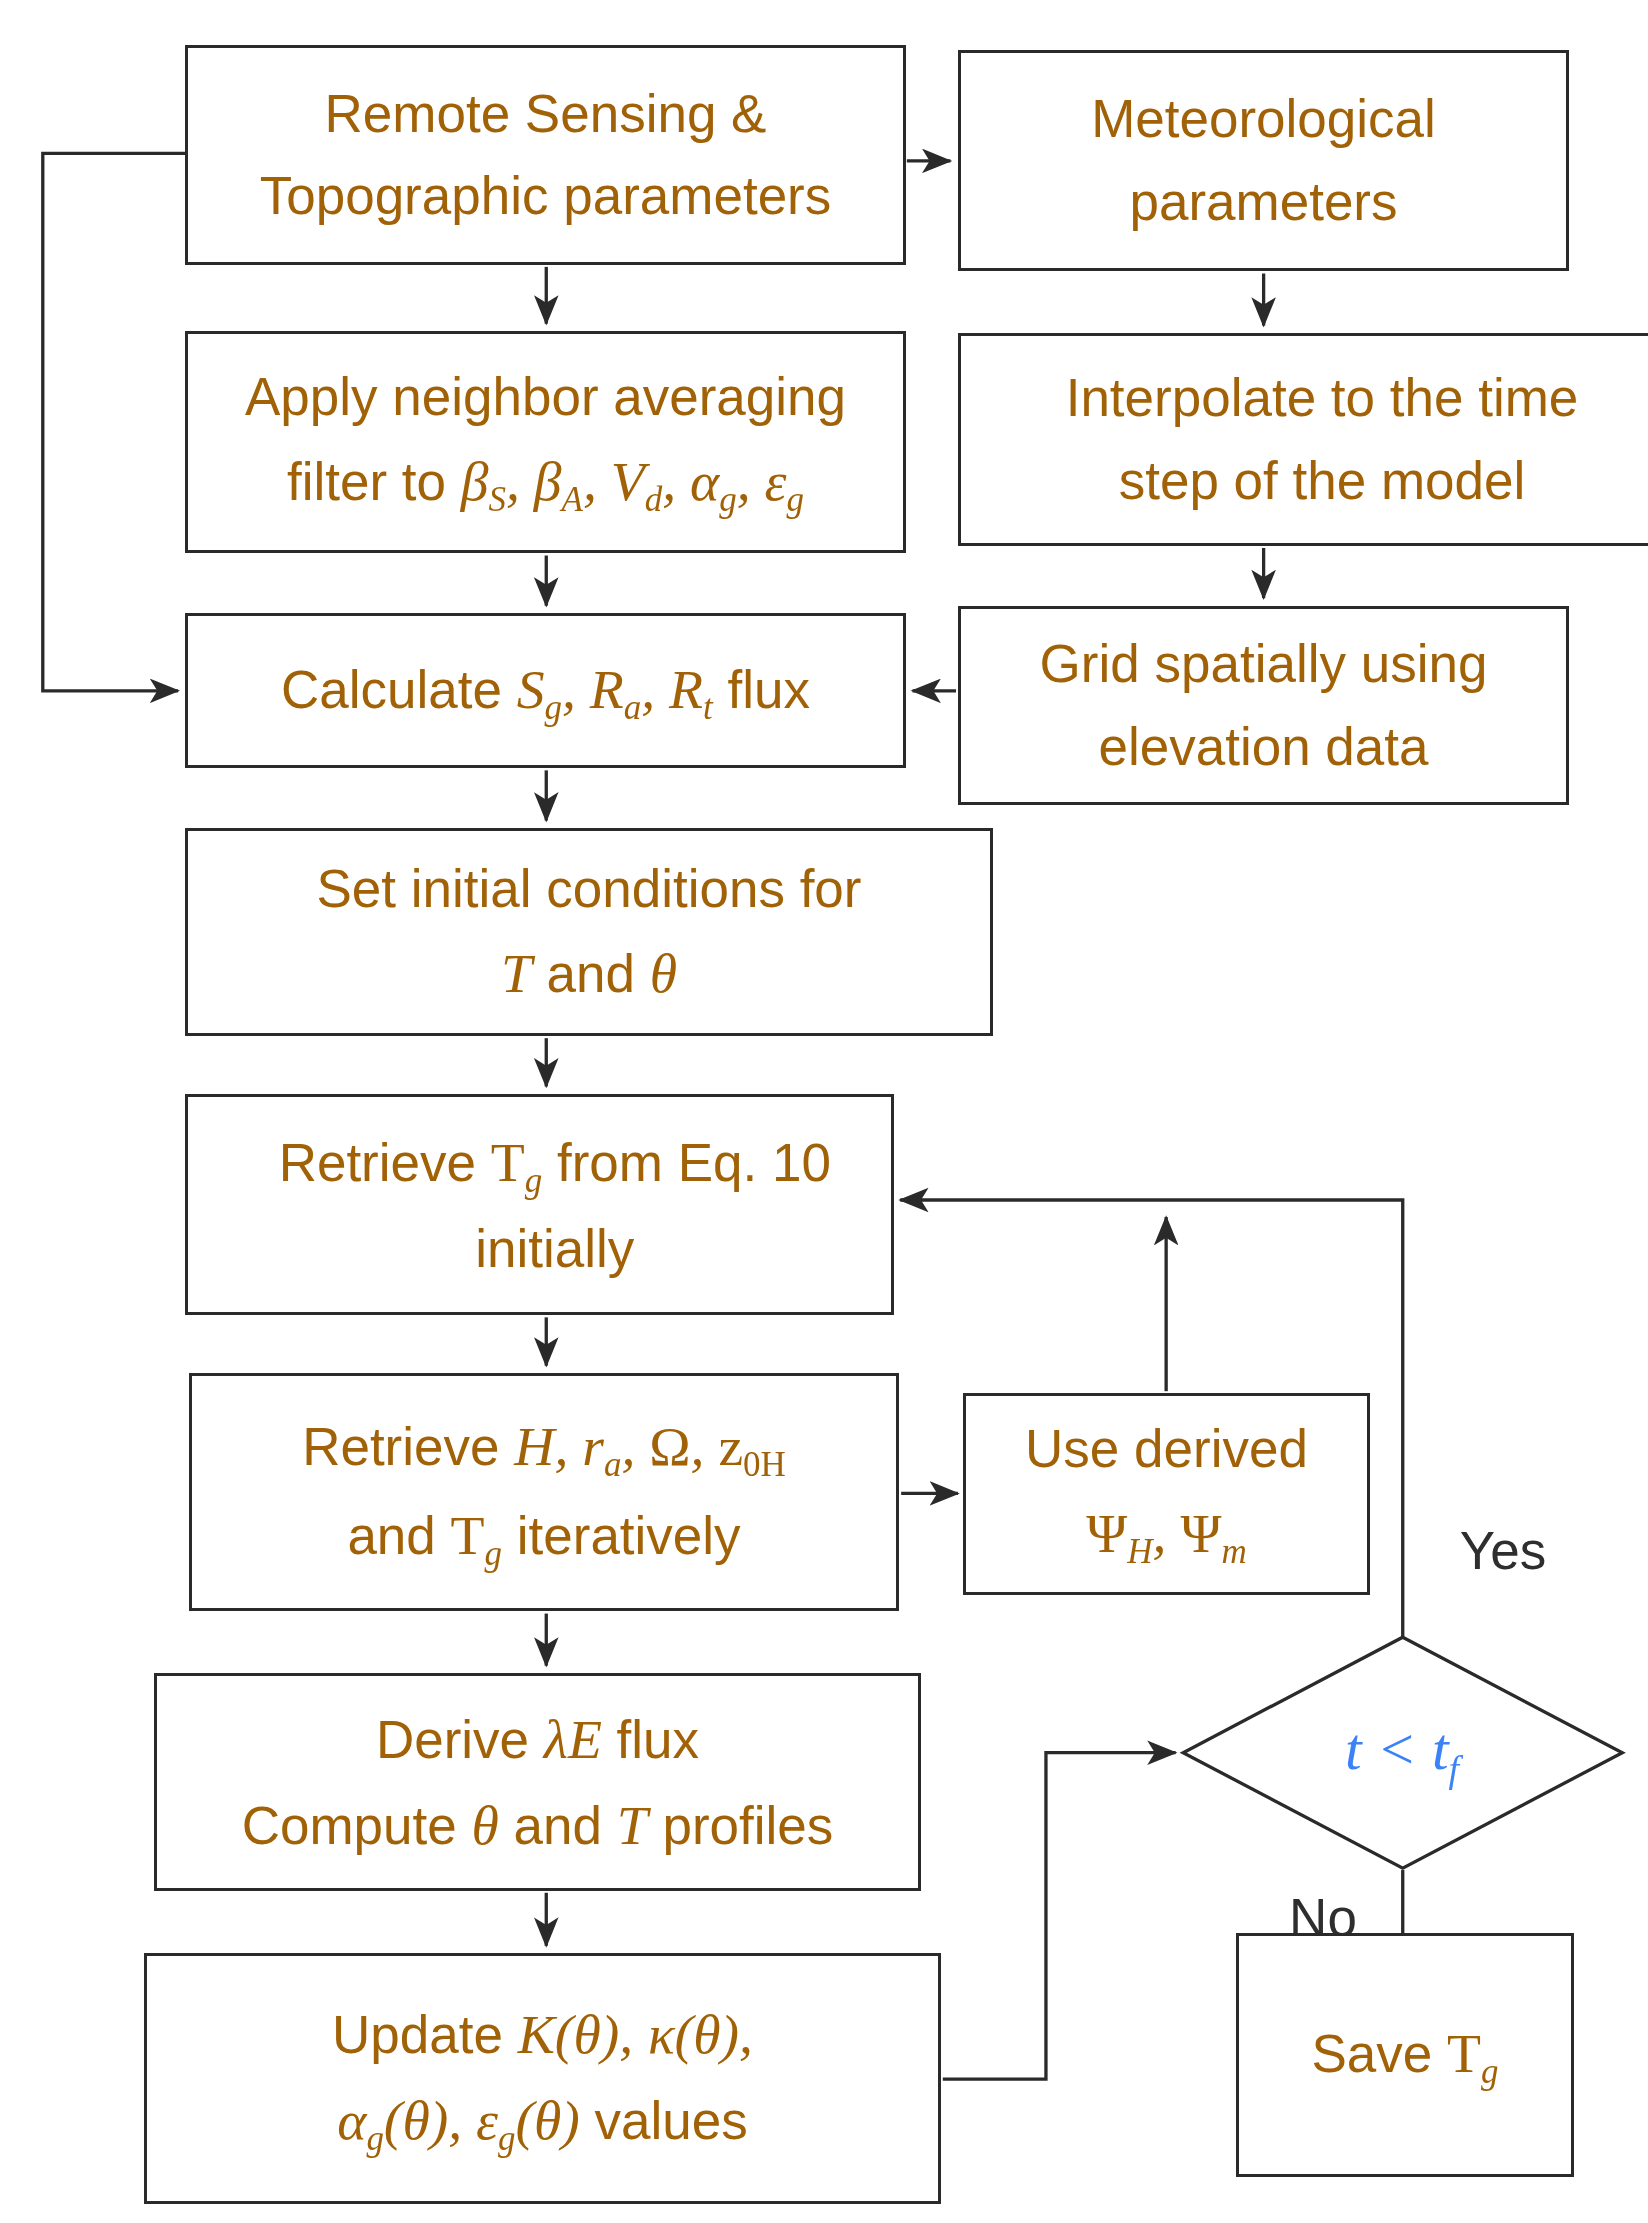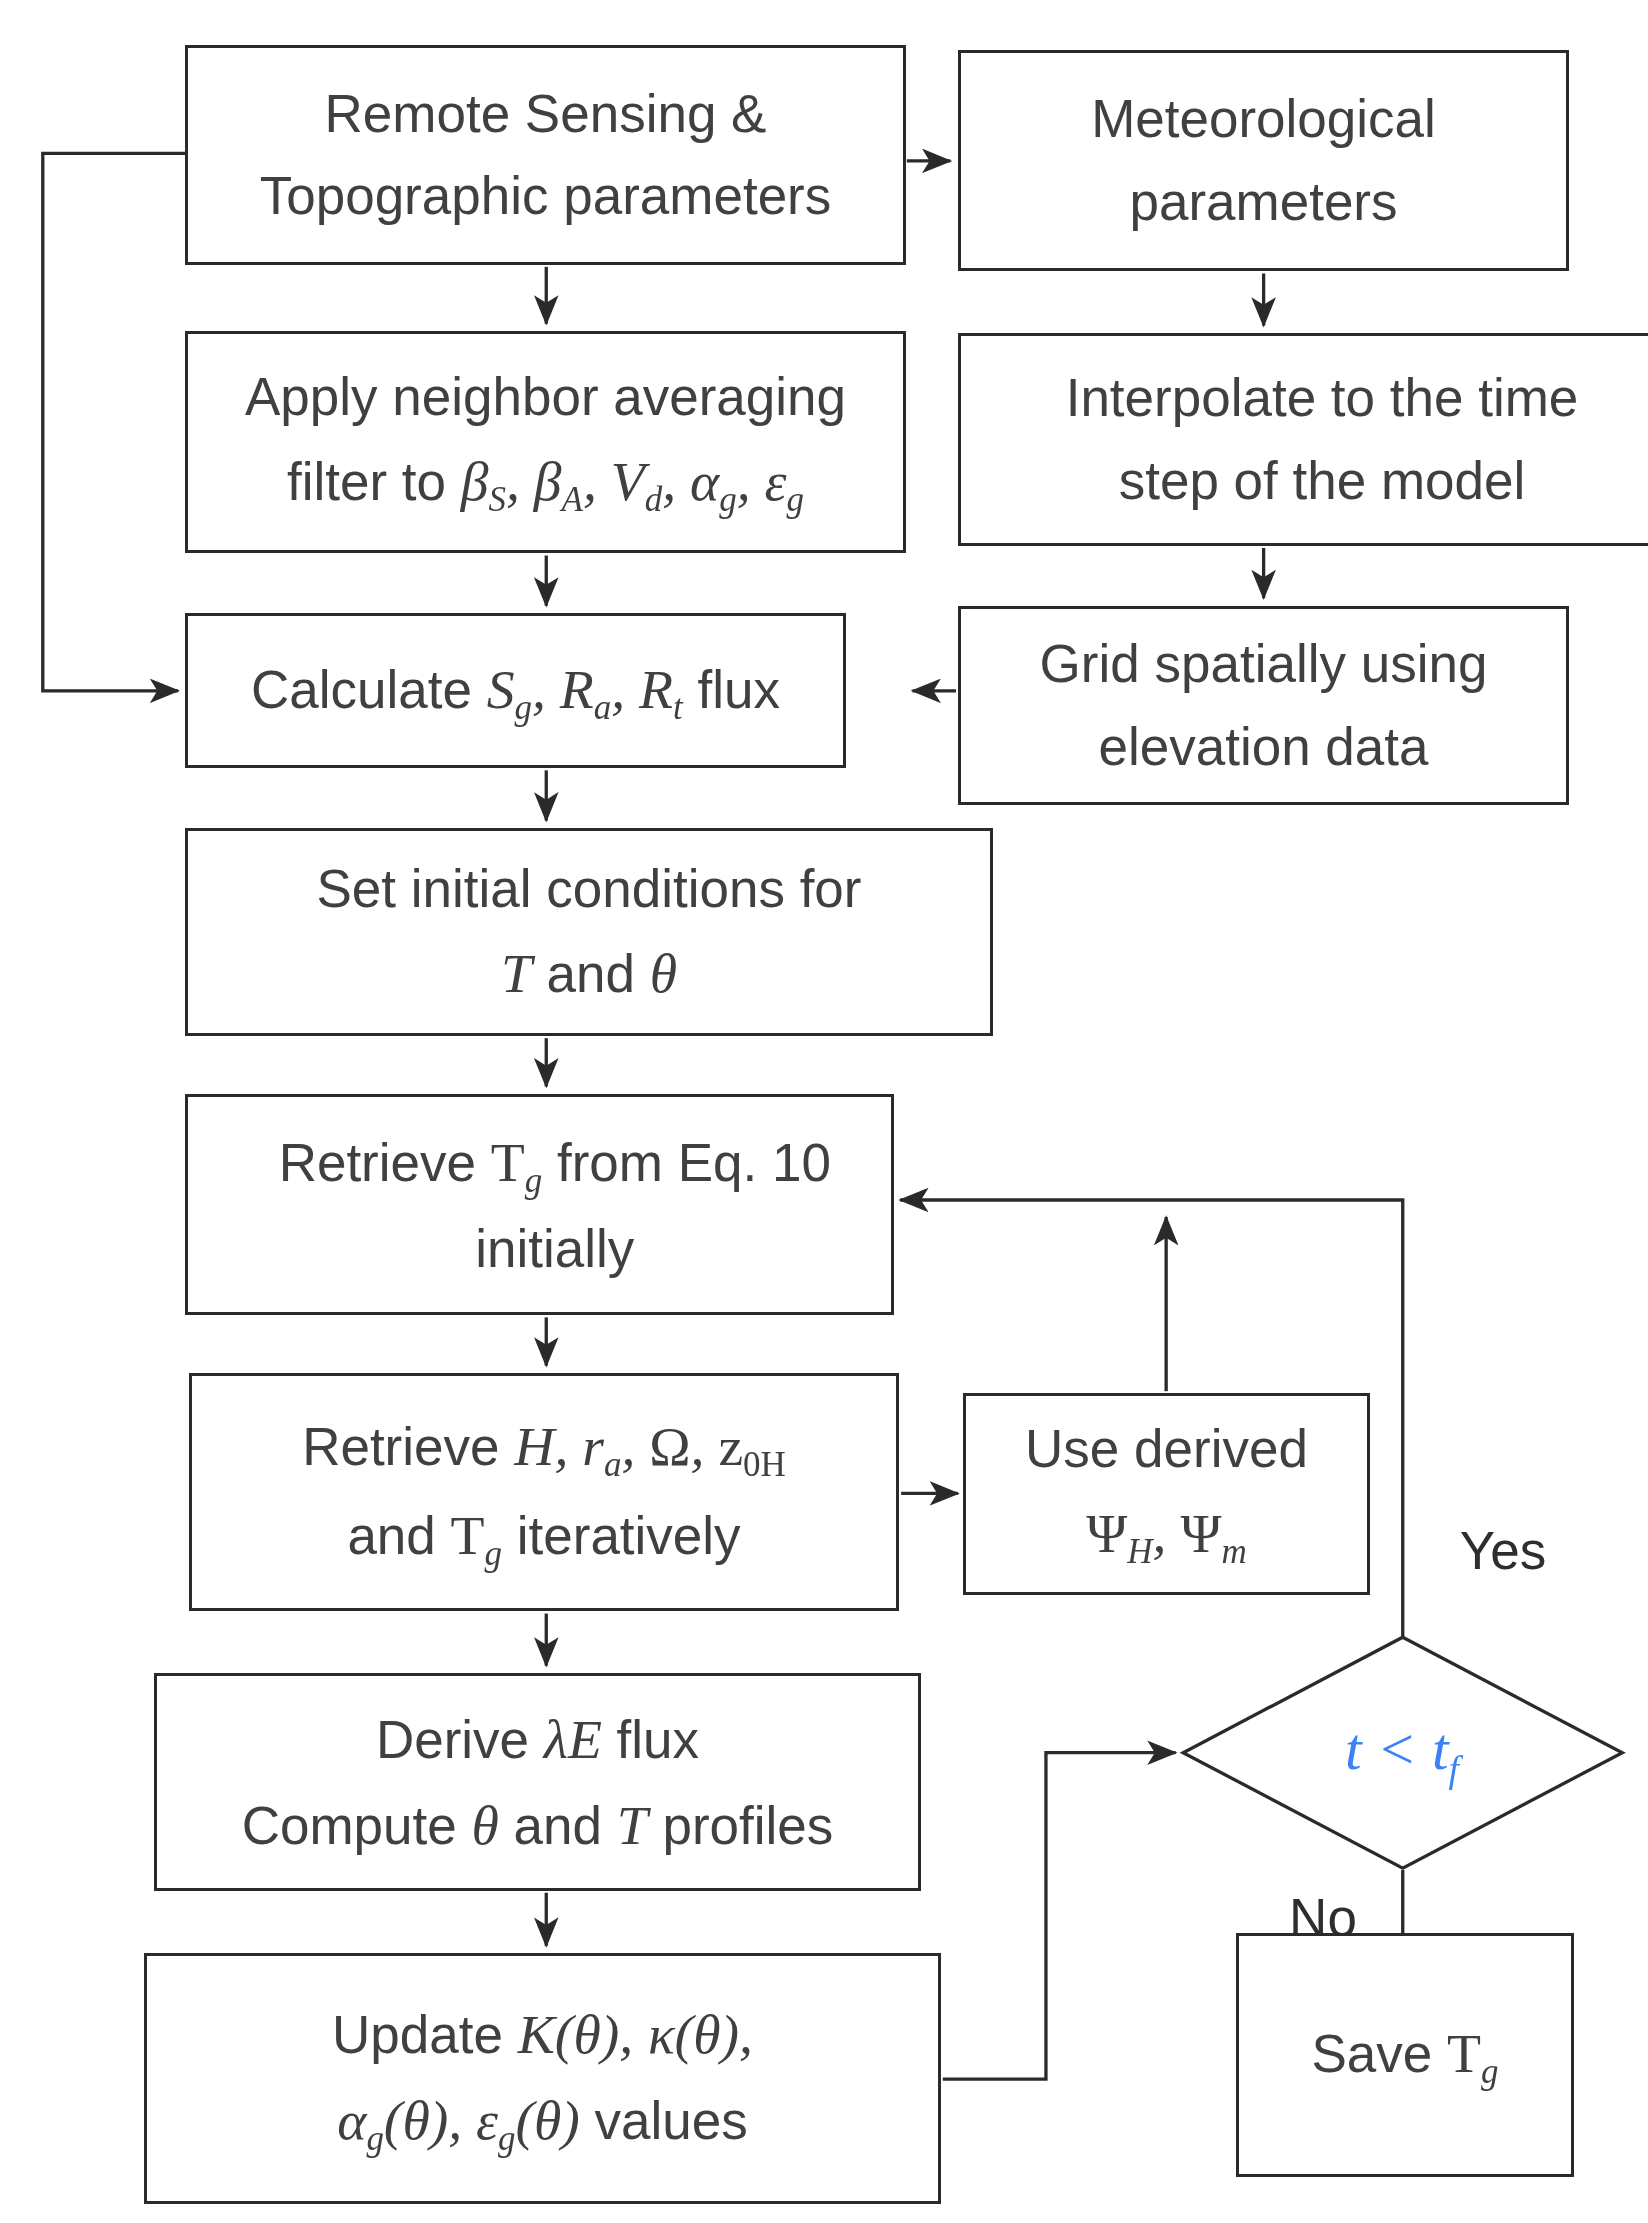--- a/index.html
+++ b/index.html
@@ -27,21 +27,21 @@
     box-sizing: border-box;
     background: #ffffff;
     border: 3.8px solid #2a2a2a;
     display: flex;
     flex-direction: column;
     align-items: center;
     justify-content: center;
     text-align: center;
     font-size: 53px;
     line-height: 1.55;
-    color: #404040;
+    color: #a16207;
     padding: 0 9.5px;
   }
   .ln { white-space: nowrap; }
   .m  { font-family: "Liberation Serif", "DejaVu Serif", serif; font-style: italic; font-size: 1.05em; }
   .mu { font-family: "Liberation Serif", "DejaVu Serif", serif; font-style: normal; font-size: 1.05em; }
   .ms { font-family: "Liberation Serif", "DejaVu Serif", serif; font-style: italic; font-size: 0.66em; vertical-align: -0.32em; }
   .us { font-family: "Liberation Serif", "DejaVu Serif", serif; font-style: normal; font-size: 0.66em; vertical-align: -0.32em; }
   .floating-label {
     position: absolute;
     transform: translate(-50%, -50%);
@@ -103,21 +103,21 @@
   <div class="box" style="left:185px; top:331px; width:721px; height:222px;">
     <div class="ln"><span class="p">Apply neighbor averaging</span></div>
     <div class="ln"><span class="p">filter to </span><span class="m">β</span><span class="ms">S</span><span class="m">, </span><span class="m">β</span><span class="ms">A</span><span class="m">, </span><span class="m">V</span><span class="ms">d</span><span class="m">, </span><span class="m">α</span><span class="ms">g</span><span class="m">, </span><span class="m">ε</span><span class="ms">g</span></div>
   </div>
 
   <div class="box" style="left:958px; top:333px; width:728px; height:213px;">
     <div class="ln"><span class="p">Interpolate to the time</span></div>
     <div class="ln"><span class="p">step of the model</span></div>
   </div>
 
-  <div class="box" style="left:185px; top:613px; width:661px; height:155px;">
+  <div class="box" style="left:185px; top:613px; width:721px; height:155px;">
     <div class="ln"><span class="p">Calculate </span><span class="m">S</span><span class="ms">g</span><span class="m">, </span><span class="m">R</span><span class="ms">a</span><span class="m">, </span><span class="m">R</span><span class="ms">t</span><span class="p"> flux</span></div>
   </div>
 
   <div class="box" style="left:958px; top:606px; width:611px; height:199px;">
     <div class="ln"><span class="p">Grid spatially using</span></div>
     <div class="ln"><span class="p">elevation data</span></div>
   </div>
 
   <div class="box" style="left:185px; top:828px; width:808px; height:208px;">
     <div class="ln"><span class="p">Set initial conditions for</span></div>

